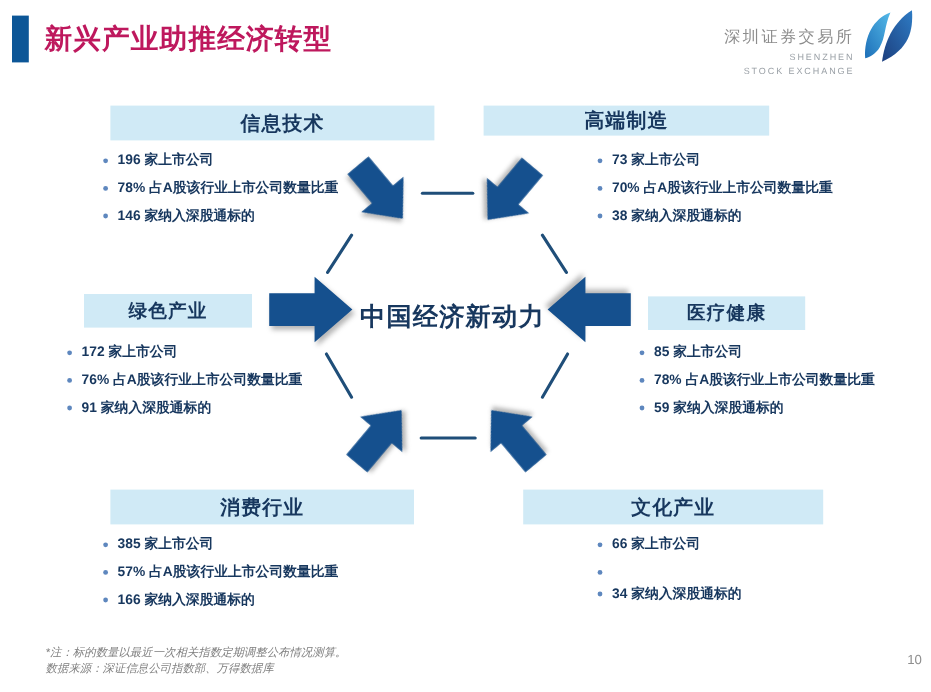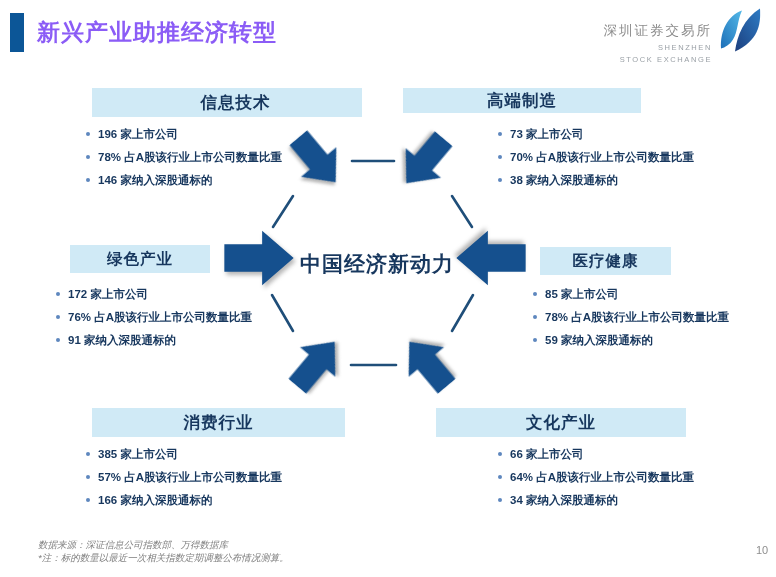--- a/index.html
+++ b/index.html
@@ -1,21 +1,21 @@
 <!DOCTYPE html>
 <html><head>
 <meta charset="utf-8">
 <style>
   html,body{margin:0;padding:0;background:#ffffff;}
   body{font-family:"Liberation Sans","DejaVu Sans",sans-serif;}
   #slide{position:relative;width:776px;height:577px;background:#ffffff;overflow:hidden;margin:0 auto;}
 
   
   .accent-bar{position:absolute;left:10px;top:13px;width:14px;height:39px;background:#0C5697;}
-  .slide-title{position:absolute;left:37px;top:17px;font-size:23px;font-weight:bold;color:#8b5cf6;letter-spacing:1px;}
+  .slide-title{position:absolute;left:37px;top:17px;font-size:23px;font-weight:bold;color:#be185d;letter-spacing:1px;}
   .logo-text{position:absolute;right:64px;top:22px;text-align:right;}
   .logo-cn{font-size:13.5px;color:#8C8C8C;letter-spacing:2px;}
   .logo-en{font-size:7.5px;color:#9AA0A6;letter-spacing:1.6px;line-height:9px;margin-top:3px;}
   .logo-mark{position:absolute;left:716px;top:7px;width:46px;height:47px;}
 
   
   .hex-svg{position:absolute;left:0;top:0;width:776px;height:577px;z-index:1;pointer-events:none;}
   .hex-arrow{fill:#15508E;filter:drop-shadow(2px 3px 2px rgba(90,90,90,0.45));}
   .hex-edge{stroke:#1F4E79;stroke-width:2.6;stroke-linecap:round;}
 
@@ -177,27 +177,26 @@
   </ul>
 
   <div class="hdr" id="hdr-culture">文化产业</div>
   <ul class="lst" id="lst-culture">
     <li>
         <span class="dot"></span>
         <span class="bt">66 家上市公司</span>
       </li>
     <li>
         <span class="dot"></span>
-        <span class="bt">64% 占A股该行业上市公司数量比重</span>
       </li>
     <li>
         <span class="dot"></span>
         <span class="bt">34 家纳入深股通标的</span>
       </li>
   </ul>
 
   <div class="footer-notes">
+    <div>*注：标的数量以最近一次相关指数定期调整公布情况测算。</div>
     <div>数据来源：深证信息公司指数部、万得数据库</div>
-    <div>*注：标的数量以最近一次相关指数定期调整公布情况测算。</div>
   </div>
   <div class="page-num">10</div>
 
 </div>
 
 </body></html>

